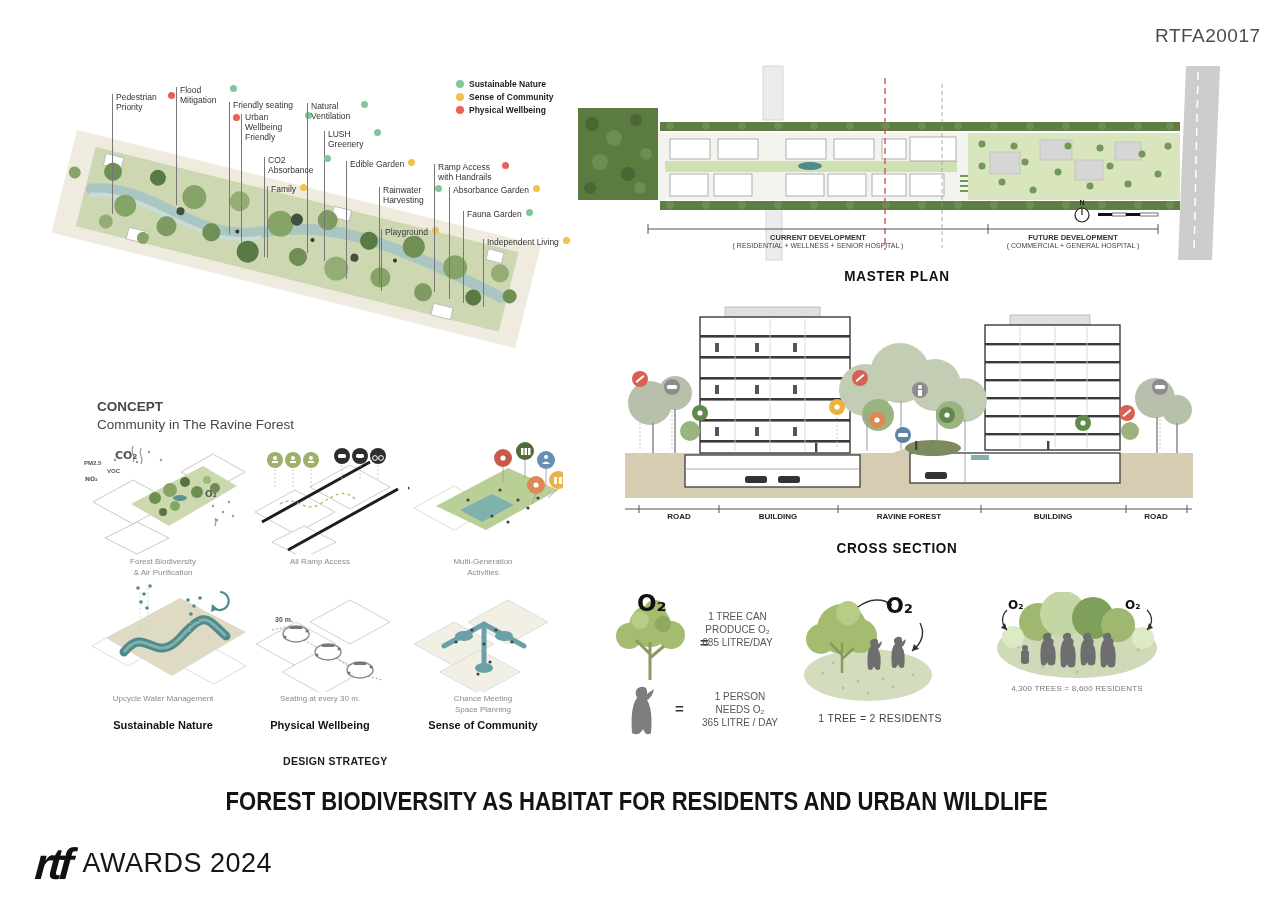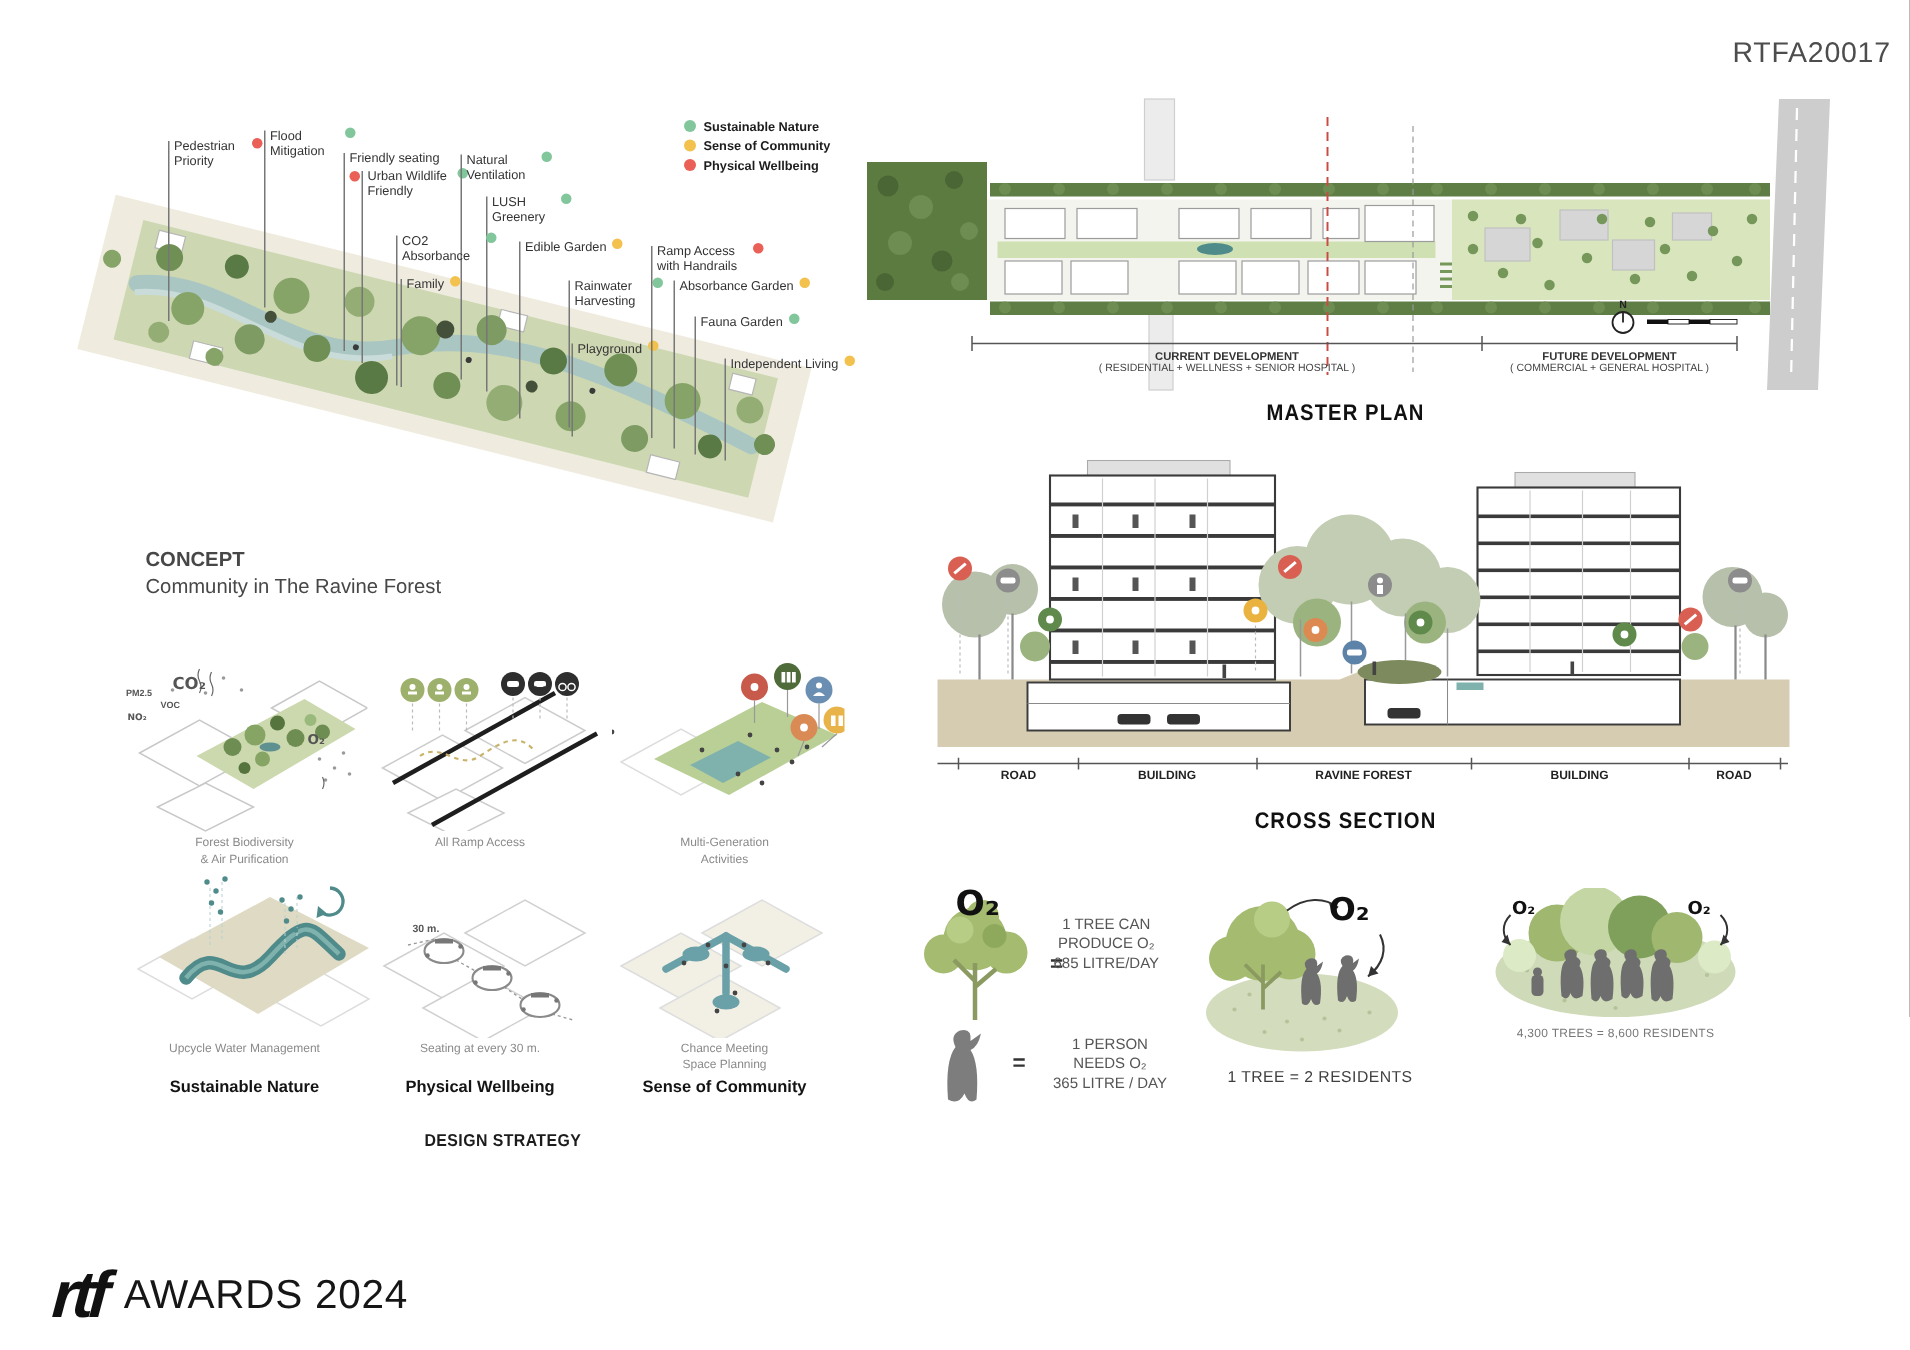--- a/index.html
+++ b/index.html
@@ -13,21 +13,21 @@
   
   .legend{display:flex;flex-direction:column;gap:3px;}
   .legend-row{display:flex;align-items:center;gap:5px;font-size:8.5px;font-weight:600;color:#1d1d1d;}
   .ldot{width:8px;height:8px;border-radius:50%;flex:none;}
   
   .callout{position:absolute;display:flex;align-items:flex-start;gap:4px;font-size:8.5px;
            line-height:1.2;color:#333;font-weight:500;padding-left:4px;}
   .callout .lead{position:absolute;left:0;top:2px;width:1px;background:#777;}
   .cdot{width:7px;height:7px;border-radius:50%;flex:none;margin-top:0;}
   .nw{white-space:nowrap;}
-  .concept-title{font-size:13.5px;color:#474747;line-height:1.3;}
+  .concept-title{font-size:13.5px;color:#474747;line-height:1.3;margin-top:34px;}
   .concept-title b{font-weight:700;display:block;}
   
   .sec-title{font-size:15px;font-weight:700;color:#101010;letter-spacing:.8px;}
   .sec-title span{display:inline-block;transform:scaleX(.9);transform-origin:center;}
   .bracket-l1{font-size:7.5px;font-weight:600;color:#333;}
   .bracket-l2{font-size:7px;color:#444;}
   .dim-label{font-size:8px;font-weight:600;color:#222;}
   .shift{transform:translateX(-50%);}
   
   .cap{font-size:8px;color:#8a8a8a;line-height:1.35;}
@@ -112,21 +112,21 @@
     <span style="width:46px;">Flood Mitigation</span>
     <span class="cdot" style="background: rgb(130, 198, 155);"></span>
   </div>
   <div class="callout" style="left:229px;top:100px;flex-direction:column;">
     <span class="lead" style="height:132px;"></span>
     <span class="nw">Friendly seating</span>
     <span class="cdot" style="background: rgb(234, 95, 86);"></span>
   </div>
   <div class="callout" style="left:241px;top:112px;">
     <span class="lead" style="height:128px;"></span>
-    <span style="width:56px;">Urban Wildlife Friendly</span>
+    <span style="width:56px;">Urban Wellbeing Friendly</span>
     <span class="cdot" style="background: rgb(130, 198, 155);"></span>
   </div>
   <div class="callout" style="left:307px;top:101px;">
     <span class="lead" style="height:150px;"></span>
     <span style="width:46px;">Natural Ventilation</span>
     <span class="cdot" style="background: rgb(130, 198, 155);"></span>
   </div>
   <div class="callout" style="left:324px;top:129px;">
     <span class="lead" style="height:130px;"></span>
     <span style="width:42px;">LUSH Greenery</span>
@@ -760,19 +760,22 @@
     </g>
     <path d="M14,18 C8,24 8,32 14,38" stroke="#333" stroke-width="1.3" fill="none"></path>
     <polygon points="14,38 8,36 12,31" fill="#333"></polygon>
     <path d="M154,18 C160,24 160,32 154,38" stroke="#333" stroke-width="1.3" fill="none"></path>
     <polygon points="154,38 160,36 156,31" fill="#333"></polygon>
   </svg>
   <span class="abs smO2 o2f" style="left:1008px;top:598px;">O₂</span>
   <span class="abs smO2 o2f" style="left:1125px;top:598px;">O₂</span>
   <div class="abs equation2 ctr" style="left:993px;top:684px;width:168px;">4,300 TREES = 8,600  RESIDENTS</div>
 
+  <div class="abs main-title" style="left:0;top:786px;">
+    <span>FOREST BIODIVERSITY AS HABITAT FOR RESIDENTS AND URBAN WILDLIFE</span>
+  </div>
 
   <div class="abs footer" style="left:35px;top:846px;">
     <span class="rtf">rtf</span>
     <span class="awards">AWARDS 2024</span>
   </div>
 
 </div>
 
 </body></html>

